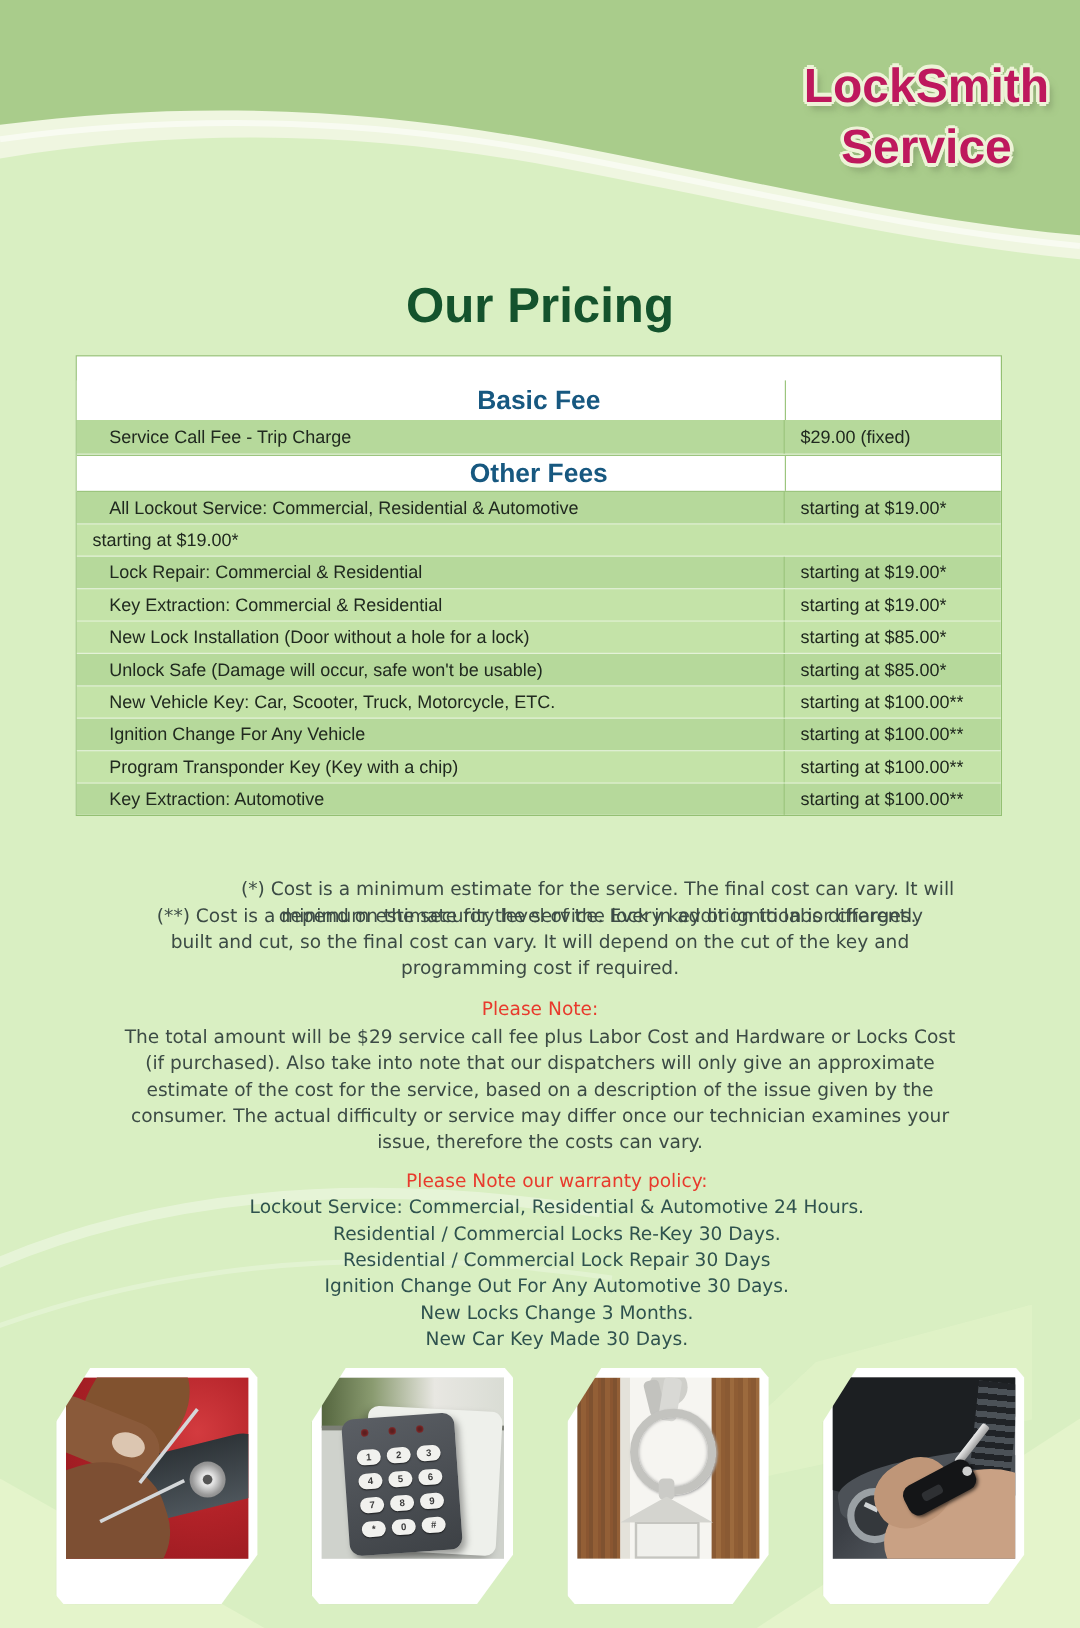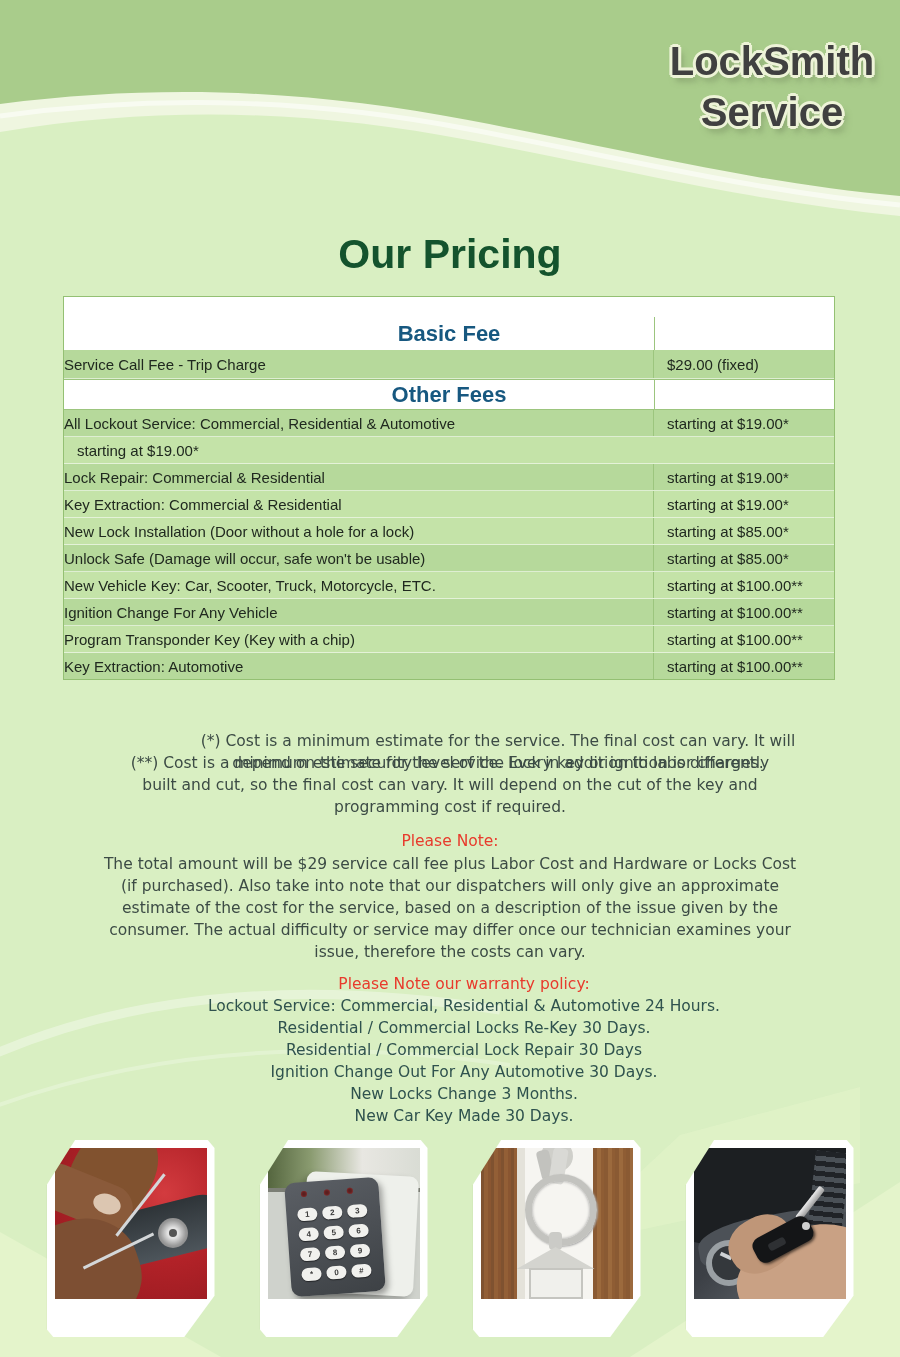--- a/index.html
+++ b/index.html
@@ -1,22 +1,22 @@
 <!DOCTYPE html>
 <html><head>
 <meta charset="utf-8">
 <style>
   html,body{margin:0;padding:0;background:#d9efc2;}
   .page{position:relative;width:900px;height:1357px;background:#d9efc2;overflow:hidden;
         font-family:"Liberation Sans",sans-serif;}
   
   .wave{position:absolute;top:0;left:0;z-index:0;}
   
-  .logo{position:absolute;top:36px;right:12px;width:232px;text-align:center;z-index:3;
-        font-weight:700;font-size:40px;line-height:51px;color:#404040;letter-spacing:0;
+  .logo{position:absolute;top:47px;right:12px;width:232px;text-align:center;z-index:3;
+        font-weight:700;font-size:40px;line-height:51px;color:#be185d;letter-spacing:0;
         text-shadow:
           -3px 0 #edf3d7, 3px 0 #edf3d7, 0 -3px #edf3d7, 0 3px #edf3d7,
           -2px -2px #edf3d7, 2px -2px #edf3d7, -2px 2px #edf3d7, 2px 2px #edf3d7,
           4px 6px 6px rgba(105,125,85,.55);}
   
   .heading{position:absolute;top:231px;left:0;width:100%;margin:0;text-align:center;z-index:2;
            font-size:41px;font-weight:700;color:#14532d;}
   
   .ptable{position:absolute;top:296px;left:63px;width:772px;z-index:2;
           border:1px solid #94c073;background:#ffffff;box-sizing:border-box;}
@@ -26,21 +26,21 @@
   .sec-header .vline{position:absolute;left:590px;top:0;bottom:0;width:1px;background:#9cc57e;}
   .sec-label{position:absolute;left:0;right:0;top:0;bottom:0;display:flex;align-items:center;
              justify-content:center;font-size:22px;font-weight:700;color:#175880;}
   .prow{display:flex;font-size:15px;color:#20291f;}
   .prow.basic{height:28px;}
   .prow.other{height:26px;}
   .prow.a{background:#b6d99b;}
   .prow.b{background:#c4e3a8;}
   .prow:not(:last-child){border-bottom:1px solid rgba(255,255,255,.55);}
   .svc{width:590px;border-right:1px solid #9cc57e;display:flex;align-items:center;
-       box-sizing:border-box;}
+       padding-left:27px;box-sizing:border-box;}
   .prc{flex:1;display:flex;align-items:center;padding-left:13px;}
   
   .note,.warr-line{font-family:"DejaVu Sans",sans-serif;}
   .note{position:absolute;left:0;width:100%;text-align:center;white-space:pre-line;
         font-size:15.5px;line-height:22px;color:#3c4b45;z-index:2;}
   .note.n1{top:730px;margin-left:48px;}
   .note.n2{top:752px;}
   .pn-block{position:absolute;top:831px;left:0;width:100%;text-align:center;z-index:2;}
   .red-title{font-family:"DejaVu Sans",sans-serif;font-size:15.5px;line-height:21px;
              color:#e83a2c;text-align:center;}

